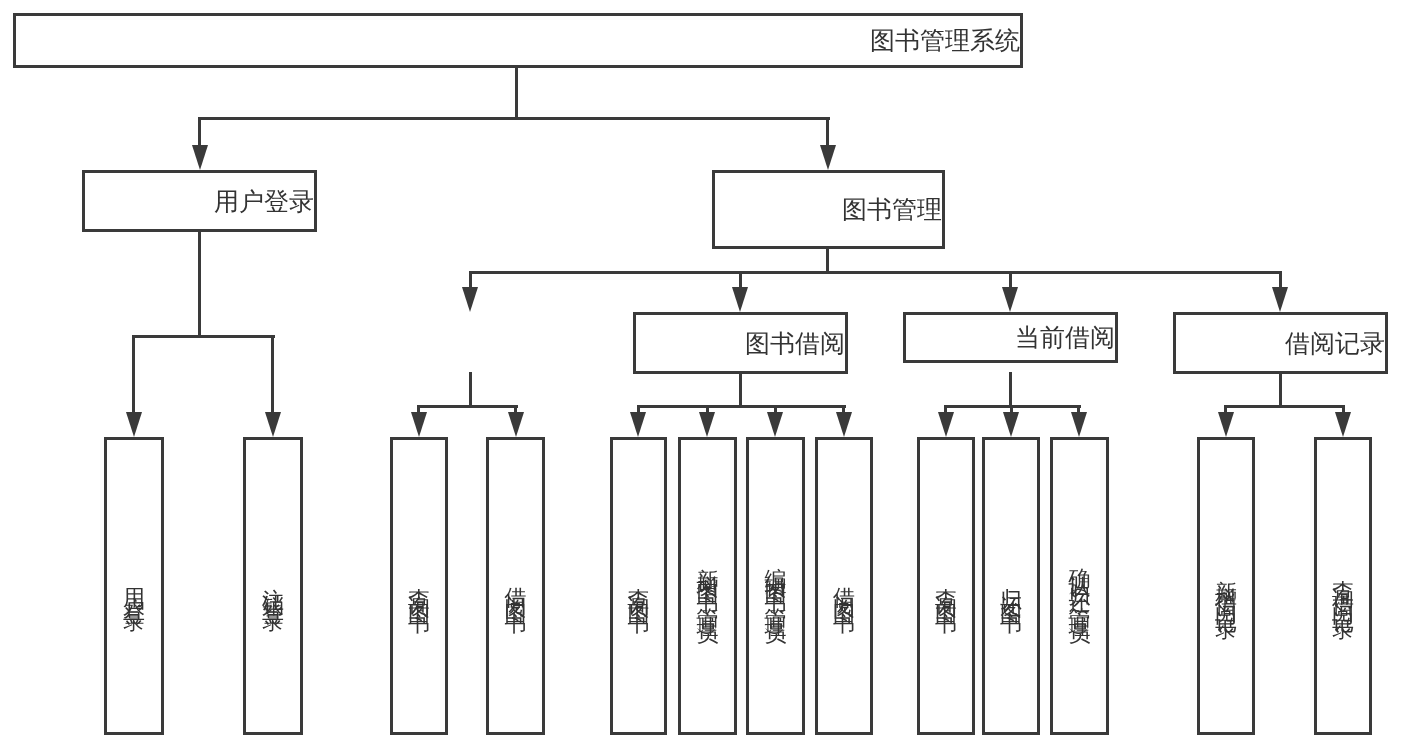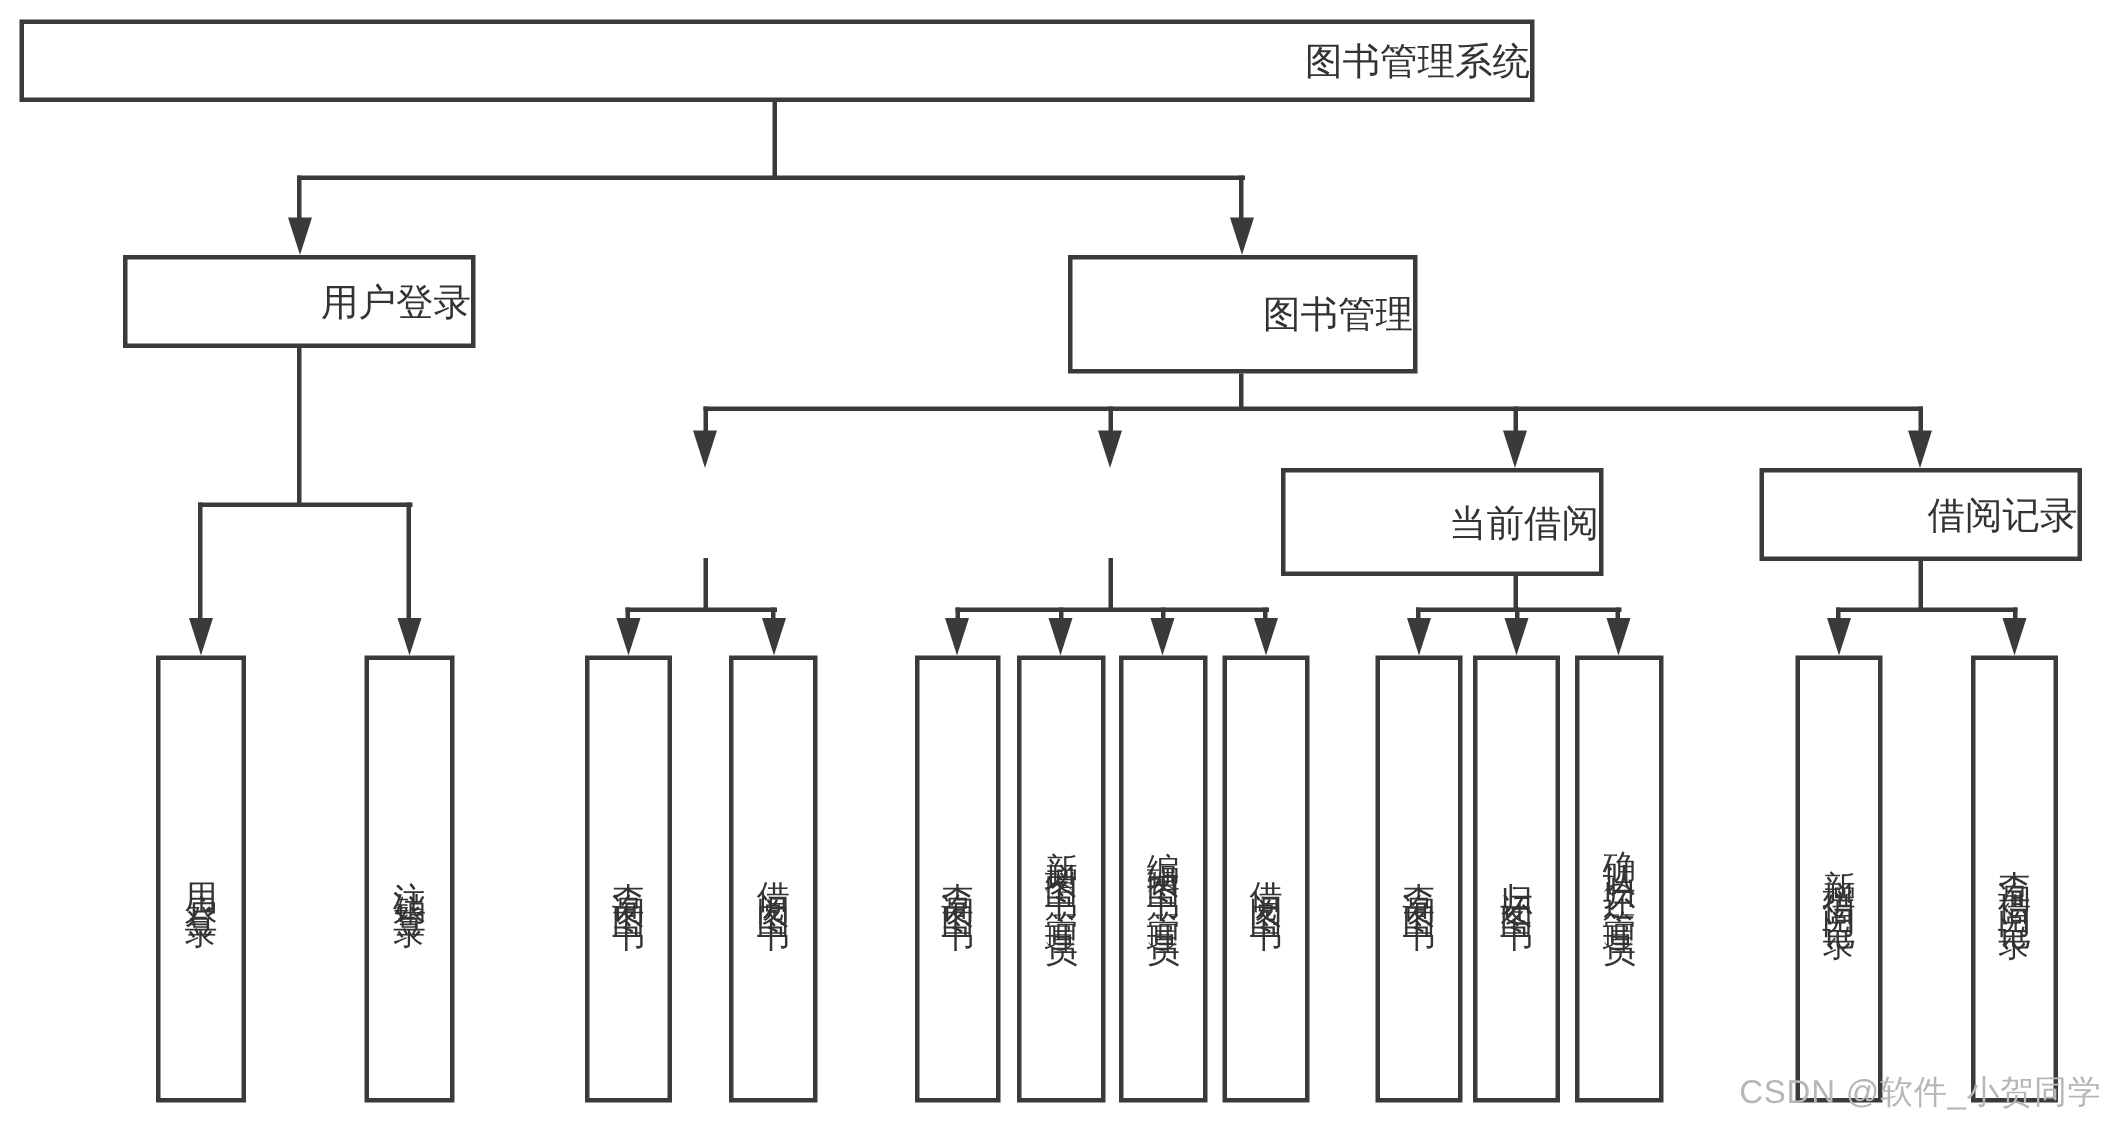--- a/index.html
+++ b/index.html
@@ -125,21 +125,24 @@
     <span>图书管理系统</span>
   </div>
 
   <div class="hbox" style="left:82px;top:170px;width:235px;height:62px">
     <span>用户登录</span>
   </div>
   <div class="hbox" style="left:712px;top:170px;width:233px;height:79px">
     <span>图书管理</span>
   </div>
 
-  <div class="hbox" style="left:854px;top:312px;width:215px;height:72px">
+  <div class="hbox" style="left:633px;top:312px;width:215px;height:62px">
+    <span>图书借阅</span>
+  </div>
+  <div class="hbox" style="left:903px;top:312px;width:215px;height:51px">
     <span>当前借阅</span>
   </div>
   <div class="hbox" style="left:1173px;top:312px;width:215px;height:62px">
     <span>借阅记录</span>
   </div>
 
   <div class="vbox" style="left:104px;width:60px">
     <span>用户登录</span>
   </div>
   <div class="vbox" style="left:243px;width:60px">
@@ -176,15 +179,14 @@
     <span>确认归还（管理员）</span>
   </div>
 
   <div class="vbox" style="left:1197px;width:58px">
     <span>新增借阅记录</span>
   </div>
   <div class="vbox" style="left:1314px;width:58px">
     <span>查询借阅记录</span>
   </div>
 
-  <div class="watermark">CSDN @软件_小贺同学</div>
 
 </div>
 
 </body></html>

